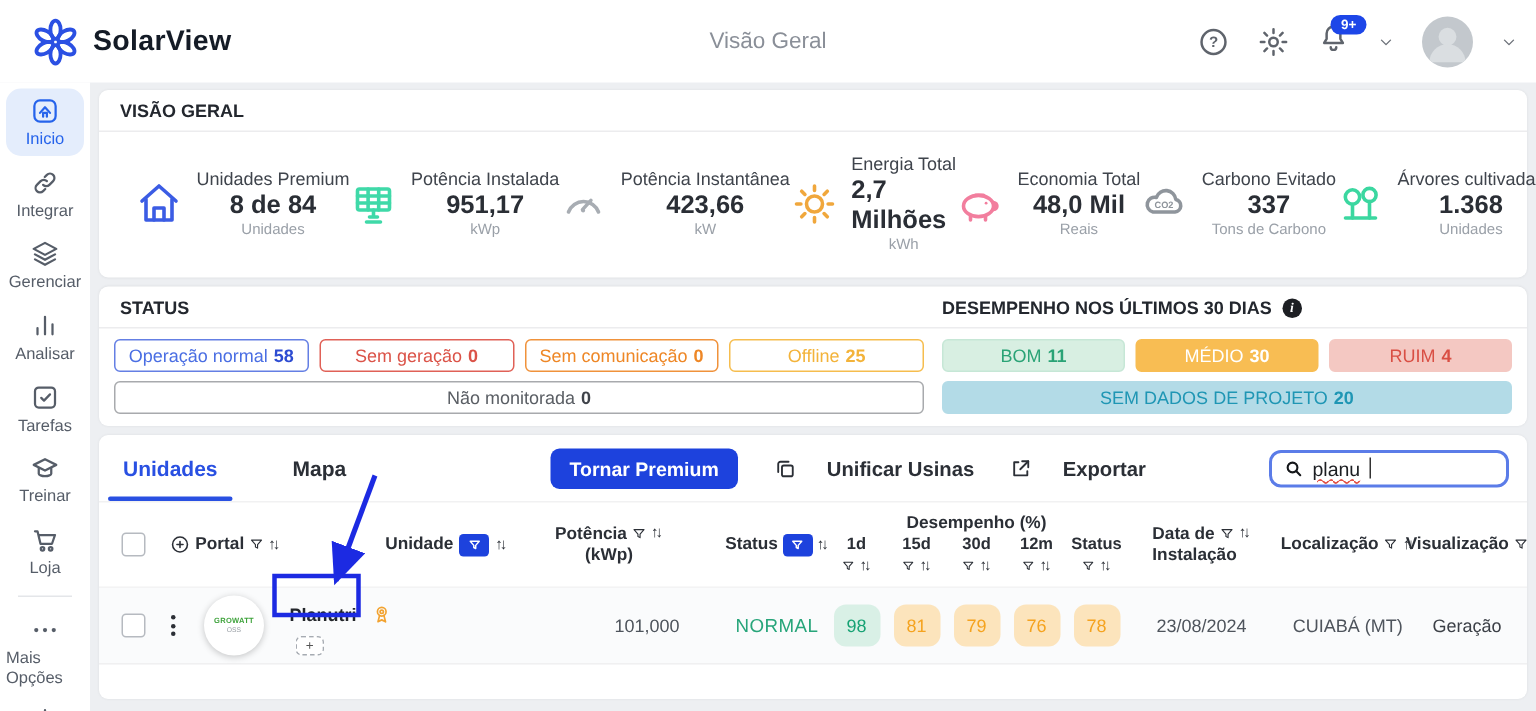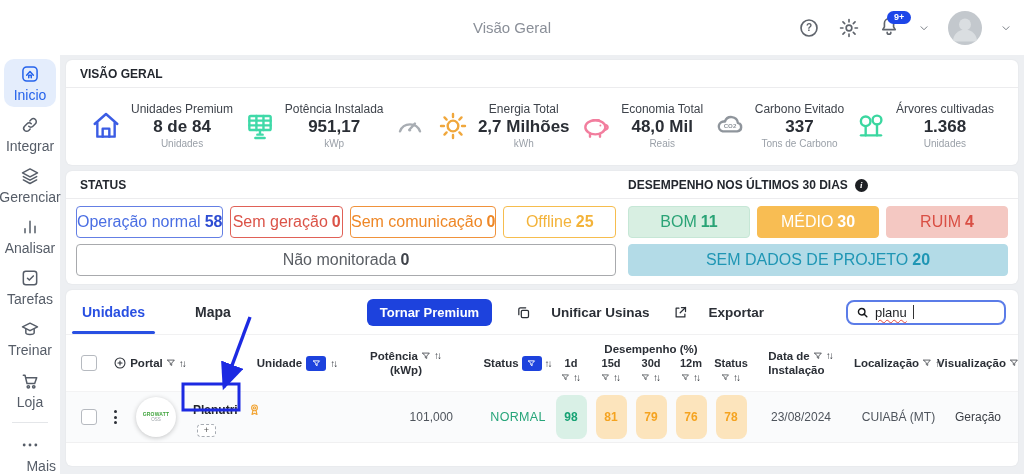--- a/index.html
+++ b/index.html
@@ -19,21 +19,21 @@
   .badge{position:absolute;top:-4px;left:9px;background:#1d46e8;color:#fff;font-size:9px;font-weight:700;padding:2px 7px;border-radius:9px;line-height:1}
   .chev{width:12px;height:12px;color:#6b7078;stroke-width:2.4;cursor:pointer}
   .avatar{width:34px;height:34px;border-radius:50%;background:#c3c8cd;overflow:hidden;cursor:pointer;flex:none}
   .avatar svg{width:34px;height:34px}
 
   
   aside{position:absolute;top:55px;left:0;bottom:0;width:60px;background:#fff;display:flex;flex-direction:column;align-items:center;padding-top:4px;z-index:5}
   .side-item{width:52px;padding:5px 0 4px;display:flex;flex-direction:column;align-items:center;gap:3px;border-radius:10px;margin-bottom:3px;cursor:pointer;color:#565d68}
   .side-item.active{background:#e4edfc;color:#2563eb}
   .si-icon{width:20px;height:20px;stroke-width:1.6}
-  .si-label{font-size:14px;line-height:1.15;text-align:right}
+  .si-label{font-size:11px;line-height:1.15;text-align:left}
   .side-divider{width:36px;border-top:1px solid #e4e6e9;margin:5px 0 7px}
 
   
   main{position:absolute;left:60px;top:55px;right:0;bottom:0;padding:5px 6px}
   .card{background:#fff;border-radius:6px;margin-bottom:6px;box-shadow:0 0 2px rgba(0,0,0,.07)}
   .card-head{padding:7px 14px 6px;font-size:12px;font-weight:700;color:#23272e;border-bottom:1px solid #ececee}
 
   .metrics{display:flex;align-items:center;justify-content:space-between;padding:14px 24px 16px}
   .metric{display:flex;align-items:center;gap:9px}
   .m-icon{width:32px;height:32px;stroke-width:1.5}
@@ -43,21 +43,21 @@
   .m-unit{font-size:10px;color:#9aa0a8;white-space:nowrap}
 
   .split-head{display:flex;border-bottom:1px solid #ececee;font-size:12px;font-weight:700;color:#23272e}
   .sh-left{width:552px;padding:7px 14px 6px}
   .sh-right{padding:7px 0 6px 10px;display:flex;align-items:center;gap:7px}
   .info-dot{width:13px;height:13px;background:#1d1f23;color:#fff;border-radius:50%;font-size:9px;display:inline-flex;align-items:center;justify-content:center;font-weight:700;font-family:"Liberation Serif",serif;font-style:italic;cursor:pointer}
   .split-body{display:flex;padding:7px 10px 8px}
   .status-side{width:540px;margin-right:12px}
   .perf-side{flex:1}
   .btn-row{display:flex;gap:7px}
-  .pill-btn{flex:1;height:32px;border-radius:4px;border:1px solid transparent;font-size:16px;background:#fff;display:flex;align-items:center;justify-content:center;gap:4px;cursor:pointer;font-family:inherit;white-space:nowrap}
+  .pill-btn{flex:1;height:22px;border-radius:4px;border:1px solid transparent;font-size:12px;background:#fff;display:flex;align-items:center;justify-content:center;gap:4px;cursor:pointer;font-family:inherit;white-space:nowrap}
   .pill-btn b{font-weight:700}
   .full{margin-top:6px;width:100%;flex:none}
   .st-blue{border-color:#647fe4;color:#4a6ee3}.st-blue b{color:#2d4cd2}
   .st-red{border-color:#e06157;color:#db5348}
   .st-orange{border-color:#f0923b;color:#ee8726}
   .st-amber{border-color:#f6bd4e;color:#f3b33a}
   .st-gray{border-color:#a8aaad;color:#5a5e64}.st-gray b{color:#3f434a}
   .pf-good{background:#d8efe2;border-color:#c6e7d6;color:#2aa376}
   .pf-mid{background:#f8bd53;border-color:#f8bd53;color:#fff}
   .pf-bad{background:#f4c8c2;border-color:#f4c8c2;color:#d94f44}
@@ -105,21 +105,21 @@
   .plogo .l2{font-size:4.5px;color:#9aa0a6;margin-top:1px}
   .uni-cell{display:flex;flex-direction:column;align-items:flex-start}
   .uni-name-row{display:flex;align-items:center;gap:2px}
   .uni-name{font-size:12px;font-weight:700;color:#23262b;padding:5px 7px}
   .medal{width:15px;height:15px;color:#f2a331;stroke-width:1.9}
   .add-chip{margin:2px 0 0 11px;width:19px;height:13px;border:1px dashed #a6abb2;border-radius:4px;display:flex;align-items:center;justify-content:center;font-size:9px;color:#555;background:#fff;cursor:pointer;line-height:1}
   .add-chip::after{content:"+"}
   .cell-txt{font-size:12px;color:#4e545c}
   .c-potencia.body{justify-content:flex-end;padding-right:8px}
   .status-txt{font-size:12.5px;font-weight:500;color:#27a57a;letter-spacing:.3px}
-  .pillv{width:31px;height:44px;border-radius:8px;display:flex;align-items:center;justify-content:center;font-size:12px;font-weight:700}
+  .pillv{width:31px;height:28px;border-radius:8px;display:flex;align-items:center;justify-content:center;font-size:12px;font-weight:400}
   .pillv.good{background:#d9f0e6;color:#17a274}
   .pillv.mid{background:#fce4bc;color:#f5a31f}
 
   .annot{position:absolute;left:0;top:0;pointer-events:none;z-index:9}
 </style>
 </head>
 <body>
 
 <svg width="0" height="0" style="position:absolute">
 <defs>
@@ -245,20 +245,26 @@
         <path d="M20 4l-8.5 8.5"></path>
       </symbol>
   <symbol id="sym-merge" viewBox="0 0 24 24">
         <rect x="8.5" y="8.5" width="11.5" height="11.5" rx="2"></rect>
         <path d="M15.5 4.5H7A2.5 2.5 0 0 0 4.5 7v8.5"></path>
       </symbol>
 </defs>
 </svg>
 
 <header>
+  <div class="brand">
+    <svg class="logo-icon">
+        <use href="#sym-flower"></use>
+      </svg>
+    <span class="brand-name">SolarView</span>
+  </div>
   <div class="page-title">Visão Geral</div>
   <div class="header-actions">
     <svg class="icon ha-ic">
         <use href="#sym-help"></use>
       </svg>
     <svg class="icon ha-ic">
         <use href="#sym-gear"></use>
       </svg>
     <div class="bell-wrap">
       <svg class="icon ha-ic">
@@ -374,20 +380,25 @@
             <div class="m-label">Potência Instalada</div>
             <div class="m-value">951,17</div>
             <div class="m-unit">kWp</div>
           </div>
         </div>
 
         <div class="metric">
           <svg class="icon m-icon" style="color: rgb(168, 173, 179);">
             <use href="#sym-gauge"></use>
           </svg>
+          <div class="m-col">
+            <div class="m-label">Potência Instantânea</div>
+            <div class="m-value">423,66</div>
+            <div class="m-unit">kW</div>
+          </div>
         </div>
 
         <div class="metric">
           <svg class="icon m-icon" style="color: rgb(240, 167, 60);">
             <use href="#sym-sun"></use>
           </svg>
           <div class="m-col">
             <div class="m-label">Energia Total</div>
             <div class="m-value">2,7 Milhões</div>
             <div class="m-unit">kWh</div>

